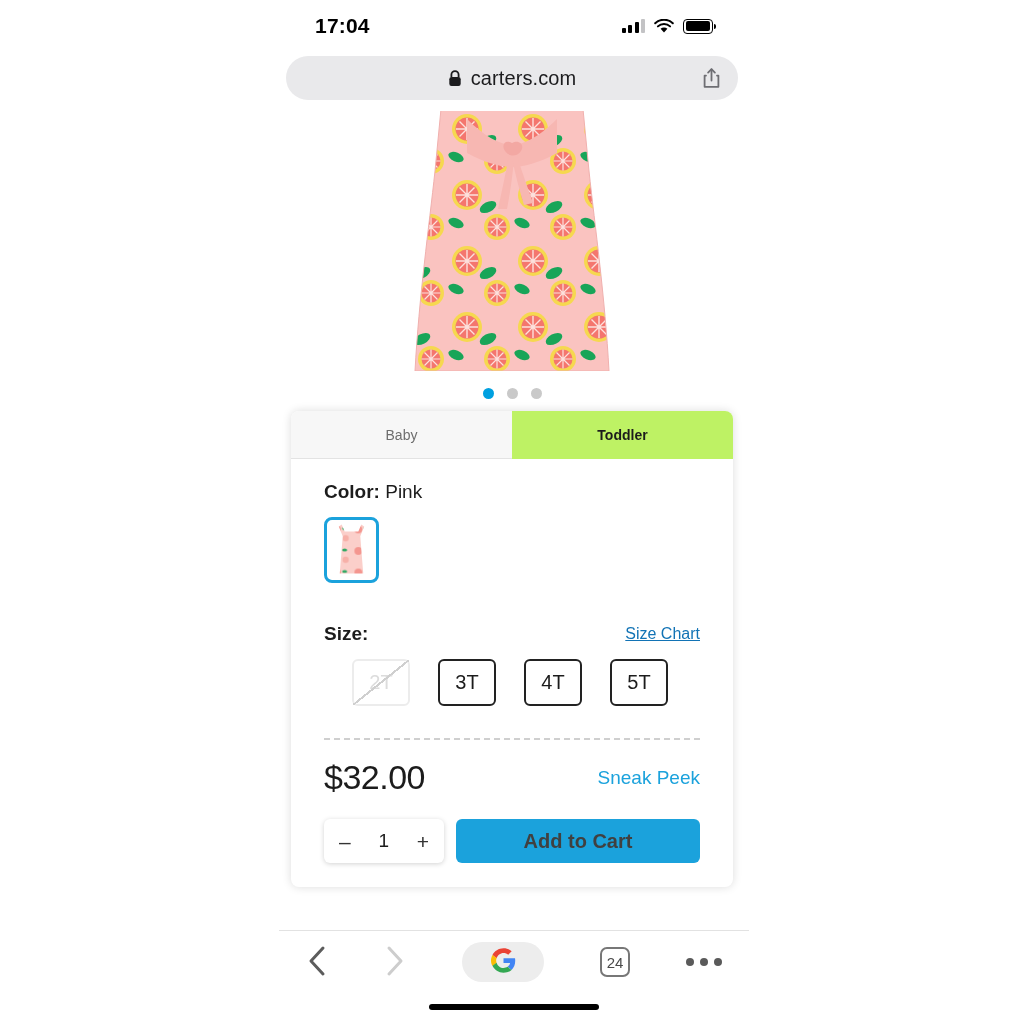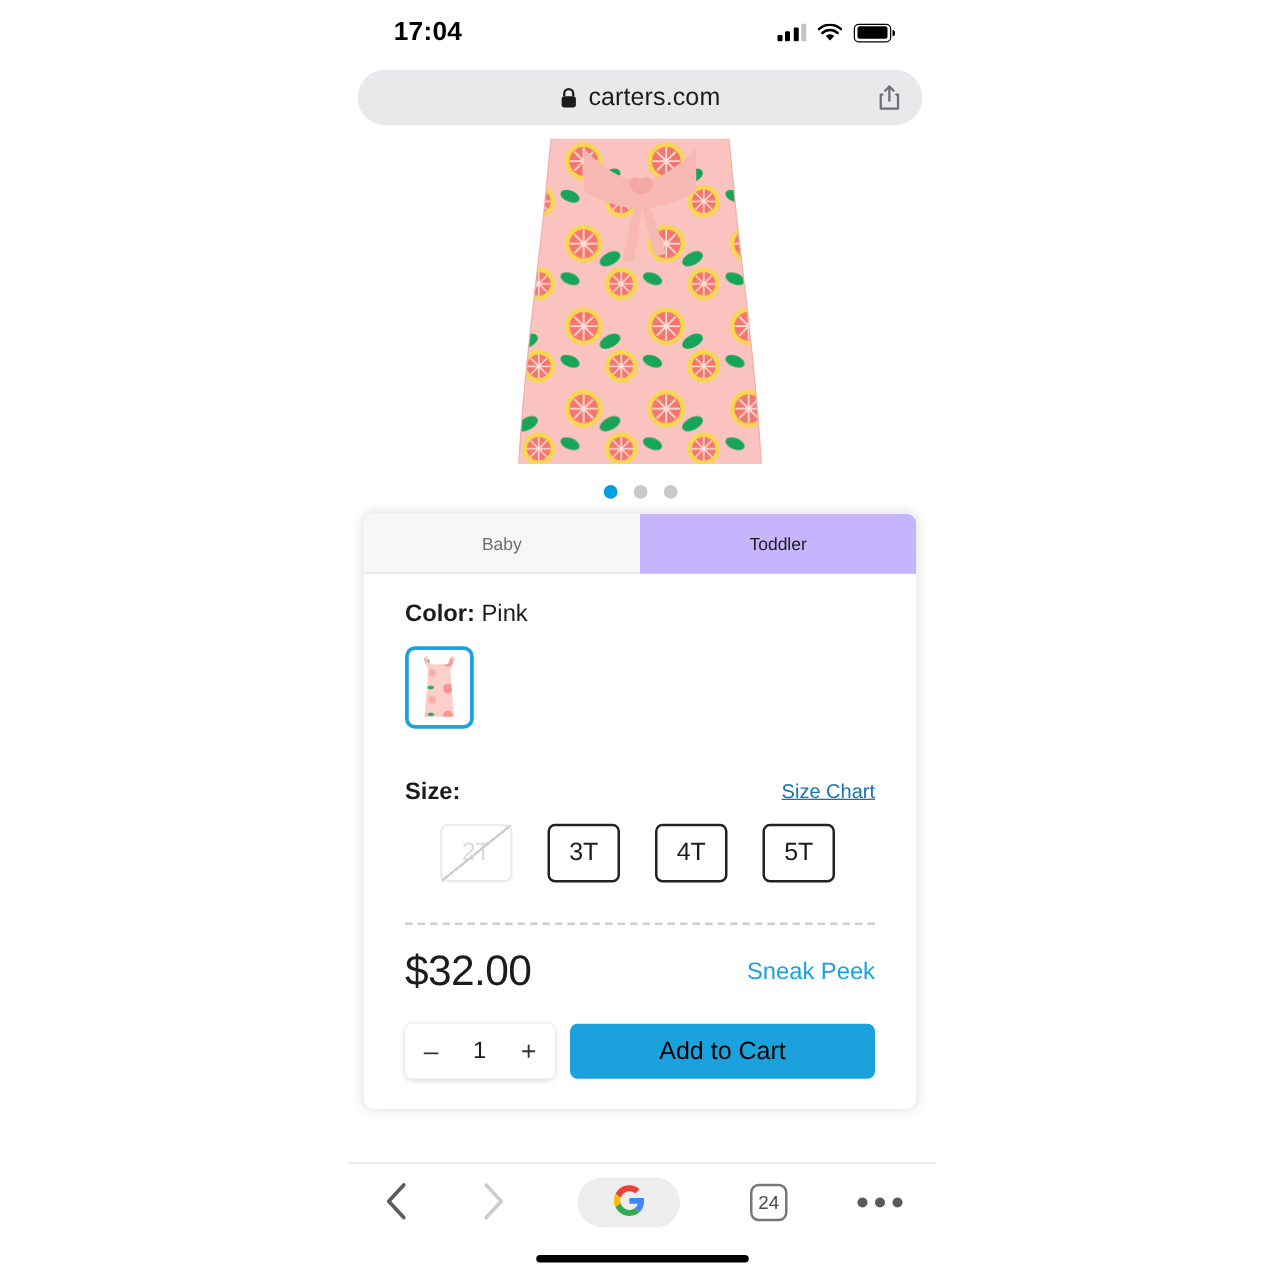--- a/index.html
+++ b/index.html
@@ -114,21 +114,21 @@
     box-shadow: 0 0 10px rgba(0,0,0,.14);
     overflow: hidden;
   }
   .tabs { display:flex; height: 48px; }
   .tab {
     flex:1; display:flex; align-items:center; justify-content:center;
     font-size: 14px; cursor:pointer; border:0;
     font-family: "Liberation Sans", sans-serif;
   }
   .tab.inactive { background:#f7f7f7; color:#6d6d6d; border-bottom:1px solid #e3e3e3; }
-  .tab.active { background:#c4b5fd; color:#1c1c1c; font-weight:normal; }
+  .tab.active { background:#bef264; color:#1c1c1c; font-weight:bold; }
 
   .card-body { padding: 22px 33px 0; }
   .row-label { font-size: 19px; color:#1c1c1c; }
   .row-label b { font-weight:bold; }
   .row-label span { font-weight: normal; }
 
   .swatches { margin-top: 14px; display:flex; gap: 10px; }
   .swatch {
     width: 55px; height: 66px; border-radius: 8px;
     border: 3px solid #1ba2dc; background:#fff;
@@ -177,22 +177,22 @@
     box-shadow: 0 1px 5px rgba(0,0,0,.18);
     display:flex; align-items:center; justify-content:space-between;
     padding: 0 15px;
   }
   .stepper button {
     border:0; background:none; font-size: 21px; color:#333; cursor:pointer;
     line-height:1; font-family:"Liberation Sans",sans-serif;
   }
   .stepper .qty { font-size: 19px; color:#1c1c1c; }
   .add-to-cart {
-    flex:1; height: 44px; background:#1ba2dc; color:#000000;
-    border:0; border-radius: 6px; font-size: 20px; font-weight:normal;
+    flex:1; height: 44px; background:#1ba2dc; color:#404040;
+    border:0; border-radius: 6px; font-size: 20px; font-weight:bold;
     cursor:pointer; font-family:"Liberation Sans",sans-serif;
   }
 
   
   .toolbar {
     position:absolute; left:4px; right:0; bottom:0; height: 94px;
     background:#fff; border-top: 1px solid #e2e2e2;
   }
   .toolbar-inner {
     height: 62px; display:flex; align-items:center;

